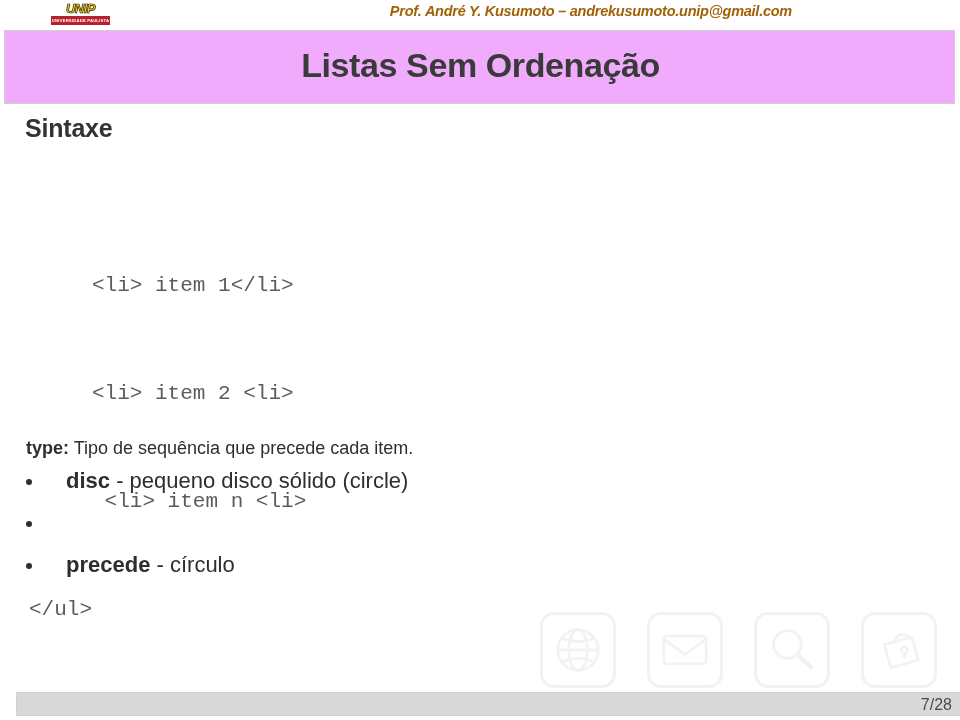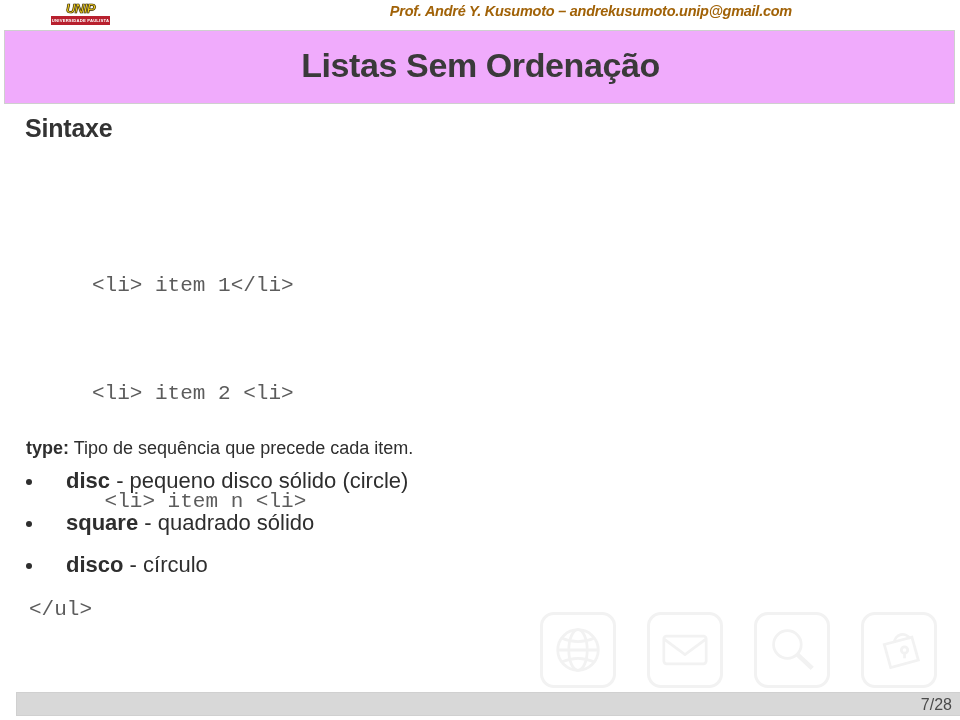--- a/index.html
+++ b/index.html
@@ -220,25 +220,24 @@
   <span class="kw">type:</span><span> Tipo de sequência que precede cada item.</span>
 </div>
 
 <div class="bullet-list">
   <div class="bullet-row">
     <span class="bullet-dot"></span>
     <span class="bullet-text"><span class="kw">disc</span><span> - pequeno disco sólido (circle)</span></span>
   </div>
   <div class="bullet-row">
     <span class="bullet-dot"></span>
-    <span class="bullet-text"><span class="kw">square</span><span> - quadrado sólido</span></span>
   </div>
   <div class="bullet-row">
     <span class="bullet-dot"></span>
-    <span class="bullet-text"><span class="kw">disco</span><span> - círculo</span></span>
+    <span class="bullet-text"><span class="kw">precede</span><span> - círculo</span></span>
   </div>
 </div>
 
 <div class="watermarks">
   <div class="wm">
     <svg viewBox="0 0 76 76" fill="none" stroke="#f2f2f2" stroke-width="3">
       <circle cx="38" cy="38" r="22"></circle>
       <ellipse cx="38" cy="38" rx="10" ry="22"></ellipse>
       <line x1="16" y1="38" x2="60" y2="38"></line>
       <path d="M20 25 Q38 33 56 25"></path>

